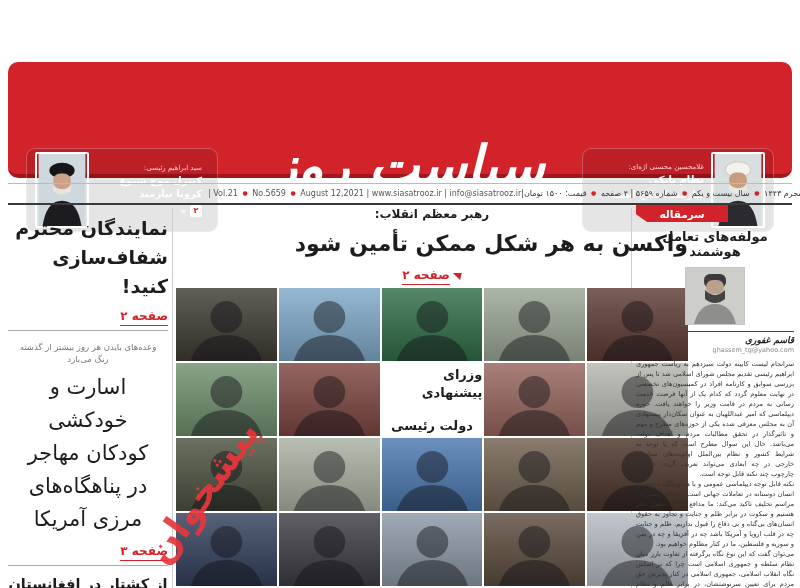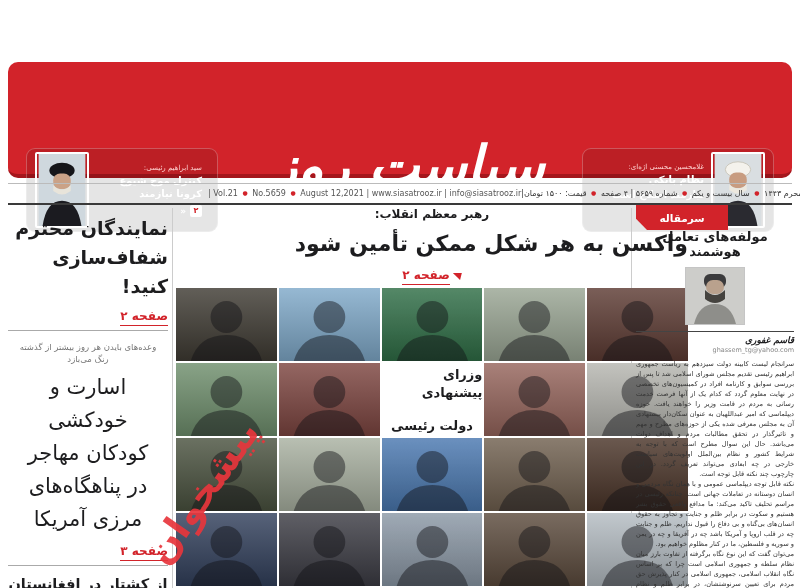--- a/index.html
+++ b/index.html
@@ -52,21 +52,21 @@
   .headline{font-size:22px;font-weight:bold;text-align:right;line-height:38px;letter-spacing:-0.5px;}
   .mk-center{display:flex;justify-content:center;margin-top:5px;}
   
   .grid{position:absolute;left:0;right:0;top:83px;bottom:0;display:grid;direction:rtl;
         grid-template-columns:repeat(5,1fr);grid-auto-rows:73px;gap:2px;}
   .cell{position:relative;overflow:hidden;}
   .cell svg{position:absolute;inset:0;width:100%;height:100%;}
   .cell.caption{background:#fff;display:flex;flex-direction:column;align-items:center;justify-content:center;gap:15px;}
   .cap-line{font-size:13px;font-weight:bold;line-height:18px;}
   
-  .ed-label{position:absolute;top:0;left:0;width:92px;height:25px;background:var(--brand-red);color:#fff;
+  .ed-label{position:absolute;top:0;left:0;width:92px;height:17px;background:var(--brand-red);color:#fff;
             font-size:10.5px;font-weight:bold;display:flex;align-items:center;justify-content:center;
             clip-path:polygon(0 0,100% 0,100% 100%,12% 100%,0 55%);text-align:right;}
   .ed-title{margin-top:24px;font-size:13px;font-weight:bold;text-align:center;}
   .ed-photo{width:58px;height:56px;margin:8px auto 0;background:#d8d8d6;overflow:hidden;border:1px solid #c5c5c5;}
   .ed-photo svg{display:block;width:100%;height:100%;}
   .ed-rule{border-top:1.5px solid #444;margin:6px 0 3px;}
   .ed-author{font-size:9px;font-weight:bold;text-align:right;font-style:italic;}
   .ed-email{font-size:6.5px;color:#888;text-align:right;direction:ltr;margin-top:1px;}
   .ed-body{margin-top:5px;font-size:6.6px;line-height:1.52;text-align:justify;color:#333;white-space:pre-line;}
   

